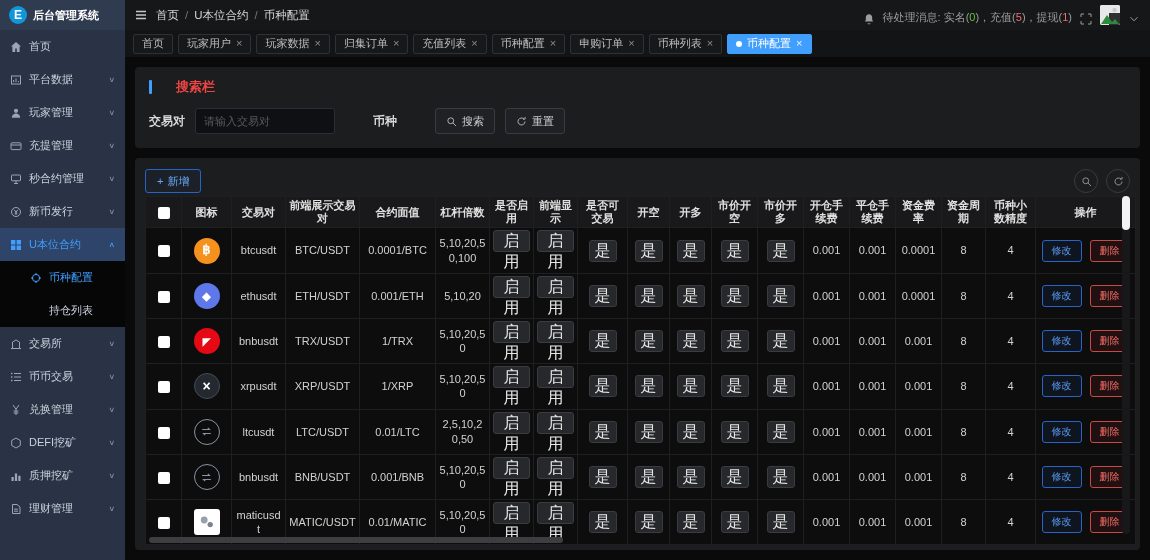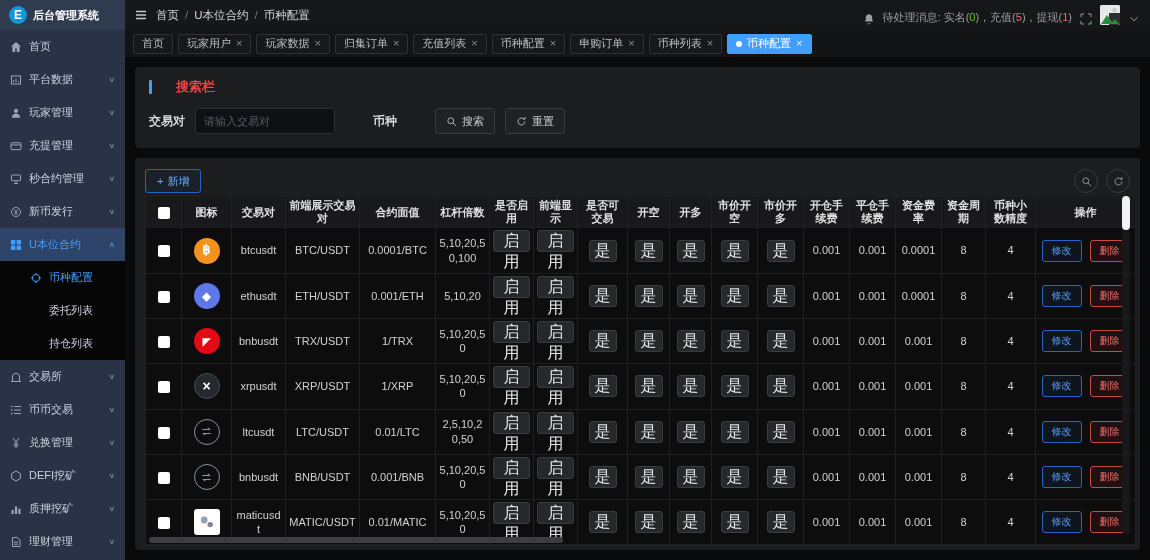--- a/index.html
+++ b/index.html
@@ -188,24 +188,20 @@
           <span class="ic">
             <svg viewBox="0 0 12 12">
               <circle cx="6" cy="6" r="3.6" fill="none" stroke="currentColor" stroke-width="1"></circle>
               <path stroke="currentColor" d="M6 1v2.2M6 8.8V11M1 6h2.2M8.8 6H11"></path>
             </svg>
           </span>
           <span>币种配置</span>
         </div>
         <div class="menu-item lvl2">
           <span class="ic"></span>
-          <span>委托列表</span>
-        </div>
-        <div class="menu-item lvl2">
-          <span class="ic"></span>
           <span>持仓列表</span>
         </div>
         <div class="menu-item lvl1">
           <span class="ic">
             <svg viewBox="0 0 12 12">
               <path fill="none" stroke="currentColor" stroke-width="1" d="M2.5 10.5V4L6 2l3.5 2v6.5M1 10.5h10"></path>
             </svg>
           </span>
           <span>交易所</span>
           <span class="arrow">∨</span>

